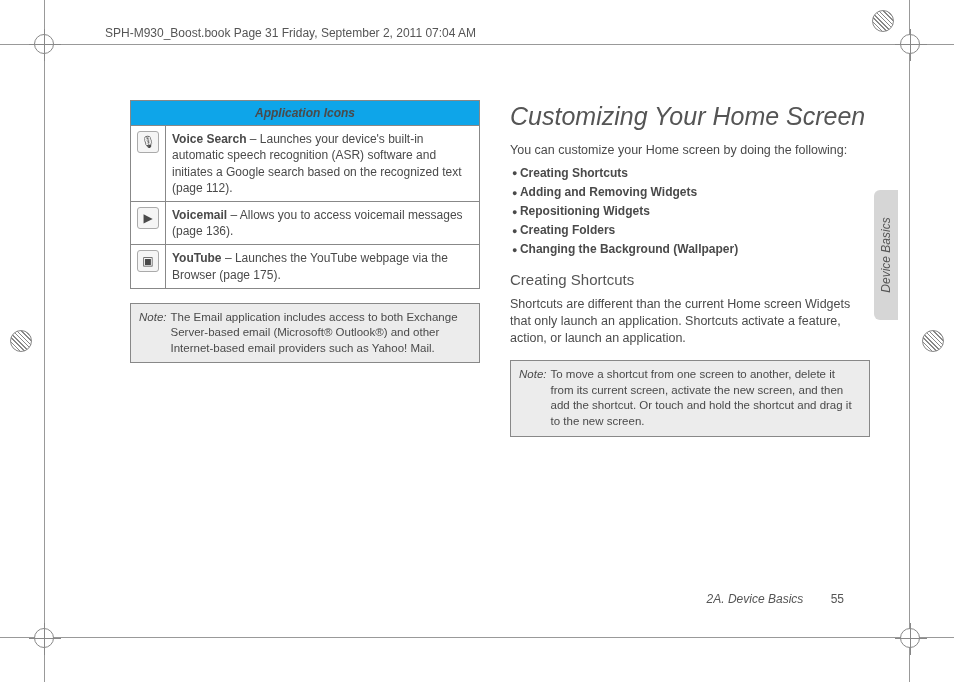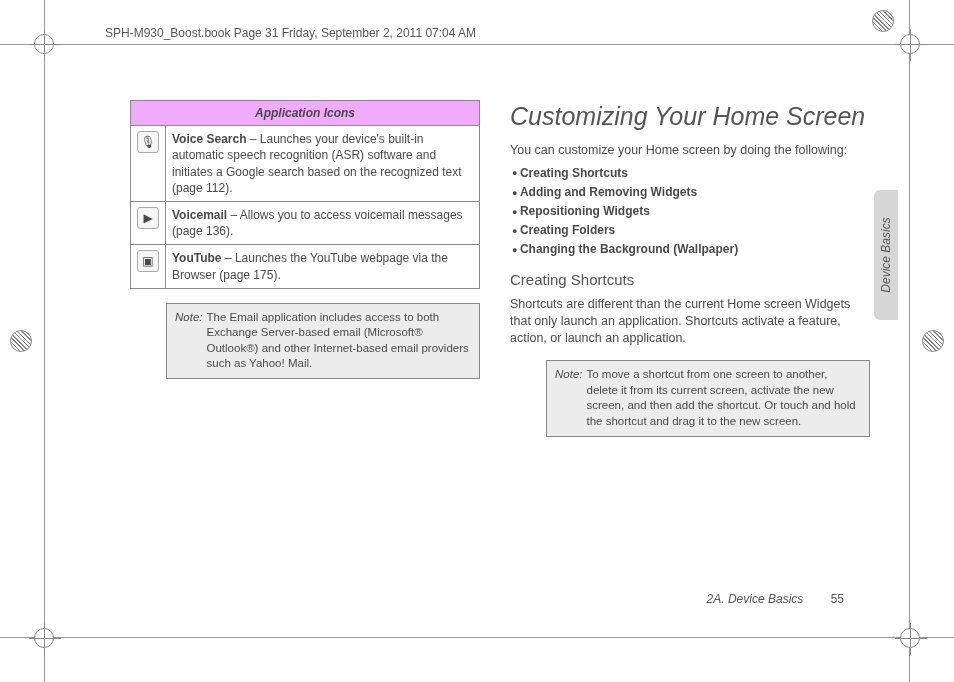--- a/index.html
+++ b/index.html
@@ -56,21 +56,21 @@
   .col-left { max-width: 350px; }
   .col-right { max-width: 360px; }
 
   
   table.app-icons {
     border-collapse: collapse;
     width: 100%;
     font-size: 12px;
   }
   table.app-icons th {
-    background: #f0abfc;
+    background: #0ea5e9;
     border: 1px solid #888;
     font-style: italic;
     font-weight: bold;
     padding: 4px;
     text-align: center;
   }
   table.app-icons td {
     border: 1px solid #888;
     padding: 5px 6px;
     vertical-align: top;
@@ -100,21 +100,20 @@
   ul.bullets li { margin: 3px 0; font-weight: bold; font-size: 12px; }
   ul.bullets li::before { content: "● "; font-size: 9px; vertical-align: middle; }
 
   .note-box {
     border: 1px solid #888;
     background: #ececec;
     padding: 6px 8px;
     font-size: 11.5px;
     margin-top: 14px;
     display: flex;
-    margin-left: 36px;
   }
   .note-label { font-style: italic; margin-right: 4px; white-space: nowrap; }
   .note-body { flex: 1; }
 
   
   .side-tab {
     position: absolute;
     right: 56px;
     top: 190px;
     width: 24px;

